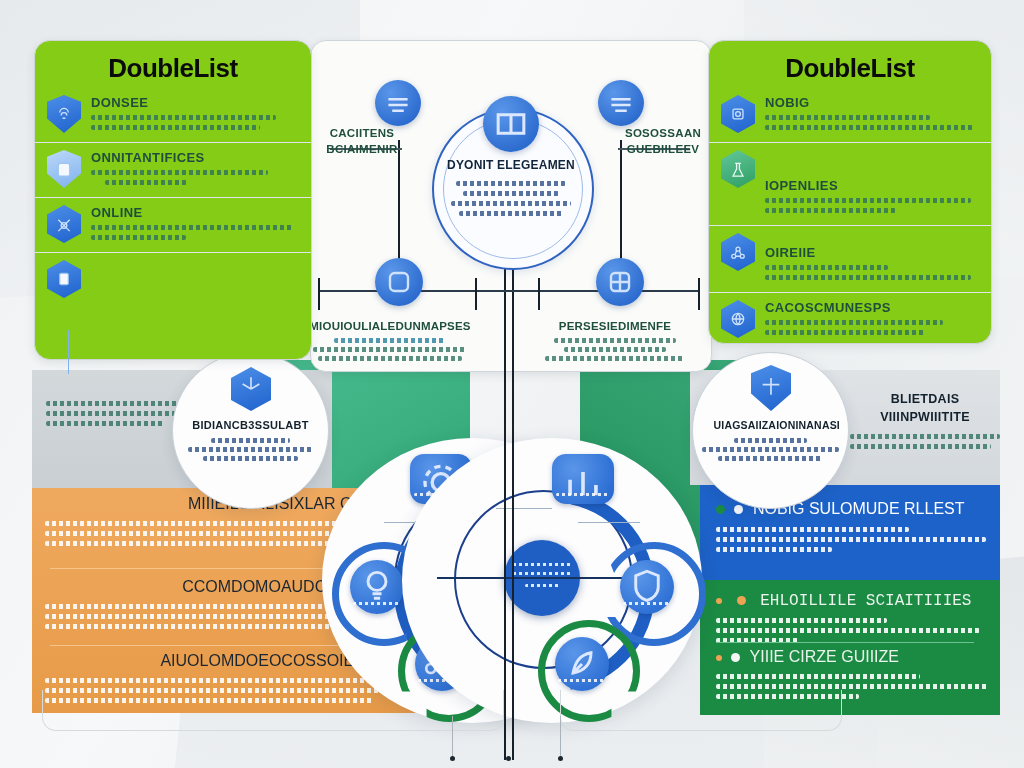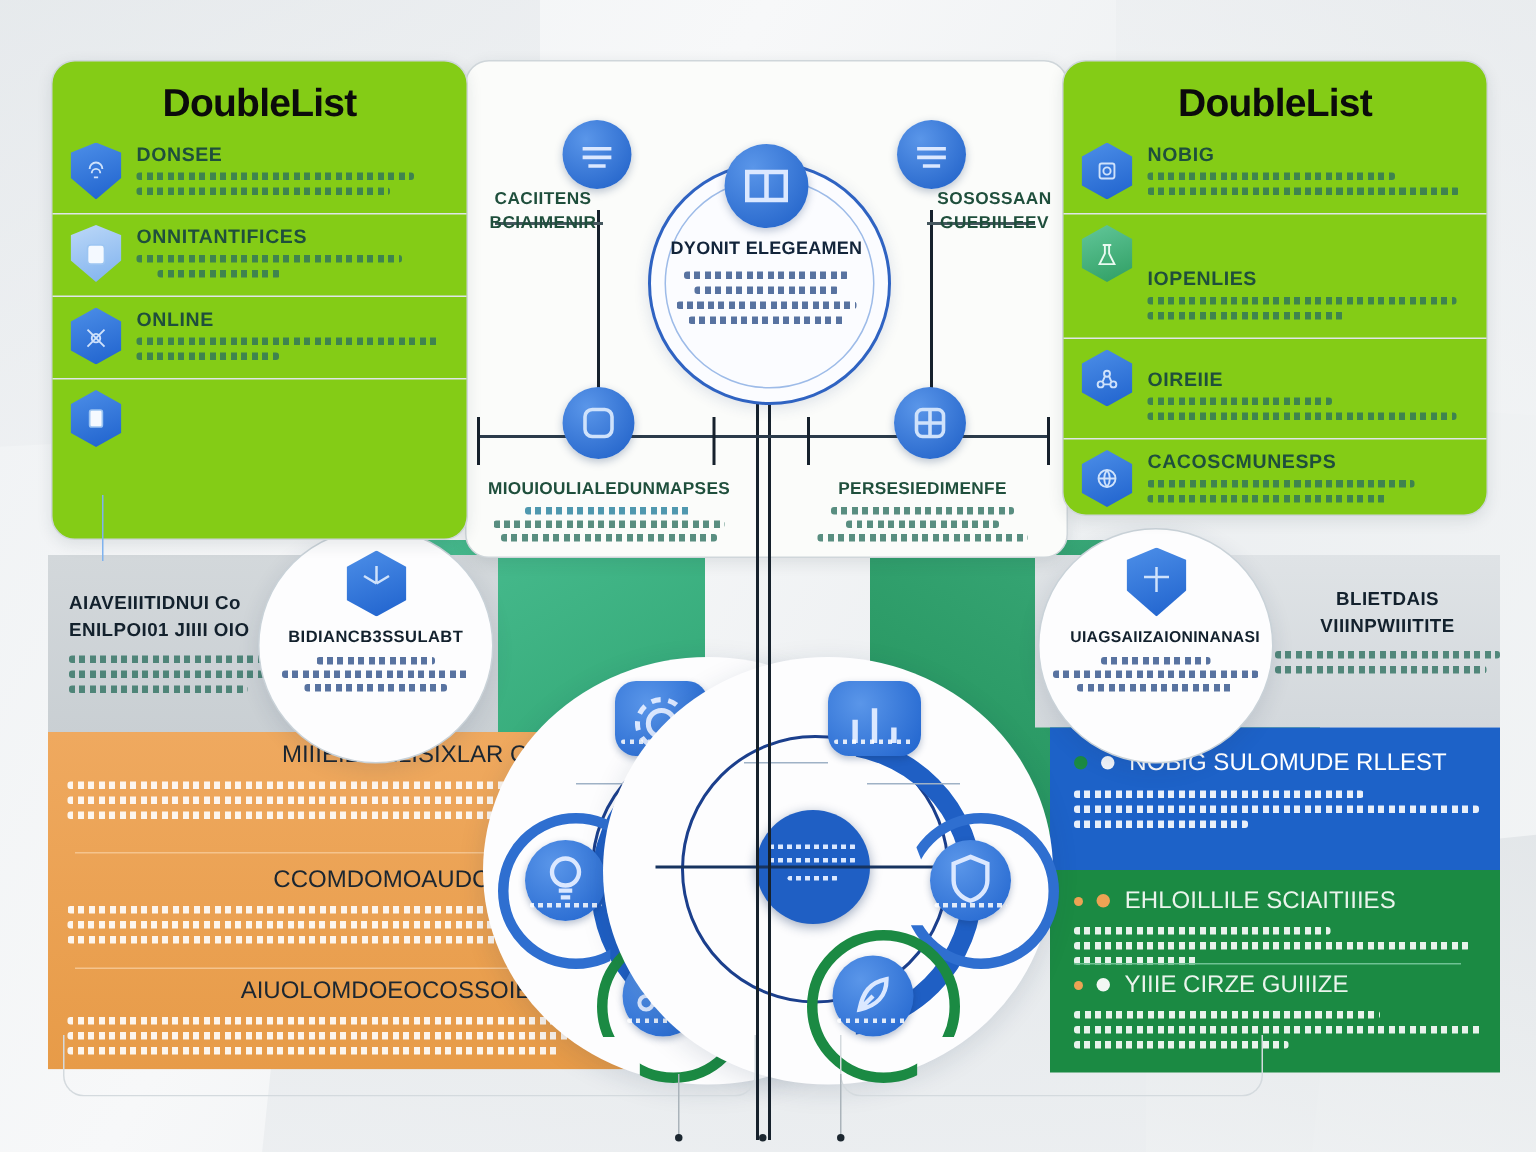--- a/index.html
+++ b/index.html
@@ -111,23 +111,20 @@
   <div style="position:absolute;left:580px;top:360px;width:300px;height:230px;
               background:linear-gradient(210deg,#3fae80,#1f8e55);
               clip-path:polygon(0 0,62% 0,100% 36%,100% 100%,38% 100%,0 64%);"></div>
 
   <div style="position:absolute;left:455px;top:600px;width:120px;height:110px;
               background:linear-gradient(180deg,#2fa96f,#1b8a43);
               clip-path:polygon(0 0,100% 0,50% 100%);"></div>
 
   <div class="gray-panel" style="left:32px;top:370px;width:300px;height:120px;"></div>
   <div style="position:absolute;left:46px;top:393px;width:170px;">
-    <div style="font-size:12.5px;font-weight:bold;color:#13212d;line-height:1.45;
-                white-space:pre-line;letter-spacing:.3px;filter:blur(.3px);">AIAVEIIITIDNUI Co
-ENILPOI01 JIIII OIO</div>
     <div style="margin-top:8px;">
       <div class="ln" style="width:86%"></div>
       <div class="ln" style="width:92%"></div>
       <div class="ln" style="width:70%"></div>
     </div>
   </div>
 
   <div class="gray-panel lite" style="left:690px;top:370px;width:310px;height:115px;"></div>
   <div style="position:absolute;left:850px;top:390px;width:150px;text-align:center;">
     <div style="font-size:12.5px;font-weight:bold;color:#13212d;line-height:1.45;
@@ -181,21 +178,21 @@
     </div>
     <div style="margin-top:9px;">
       <div class="ln white" style="width:70%"></div>
       <div class="ln white" style="width:98%"></div>
       <div class="ln white" style="width:42%"></div>
     </div>
   </div>
 
   <div class="band" style="left:700px;top:580px;width:300px;height:135px;background:#1b8a43;"></div>
 
-  <div style="position:absolute;left:716px;top:592px;width:275px;">
+  <div style="position:absolute;left:716px;top:592px;width:275px;font-family:Liberation Mono, monospace;">
     <div>
       <span class="dot" style="width:6px;height:6px;background:#eda354;"></span>
       <span class="dot" style="background:#eda354;"></span>
       <span class="bt" style="color:#eaf4ec;">EHLOILLILE SCIAITIIIES</span>
     </div>
     <div style="margin-top:8px;">
       <div class="ln white" style="width:62%"></div>
       <div class="ln white" style="width:96%"></div>
       <div class="ln white" style="width:30%"></div>
     </div>
@@ -392,21 +389,21 @@
           <path d="M7.5 12h9M12 7.5v9"></path>
         </g>
       </svg>
   </div>
 
   <div class="lbl" style="left:318px;top:126px;width:88px;white-space:pre-line;">CACIITENS
 BCIAIMENIR</div>
   <div class="lbl" style="left:614px;top:126px;width:98px;white-space:pre-line;">SOSOSSAAN
 GUEBIILEEV</div>
 
-  <div style="position:absolute;left:316px;top:320px;width:180px;text-align:center;">
+  <div style="position:absolute;left:300px;top:320px;width:180px;text-align:center;">
     <div style="font-size:11.5px;font-weight:bold;color:#1f4f3c;letter-spacing:.2px;filter:blur(.3px);">MIOUIOULIALEDUNMAPSES</div>
     <div style="margin-top:6px;">
       <div class="ln" style="width:62%;margin:4px auto;background:repeating-linear-gradient(90deg,#1f7c9a 0 4px,transparent 4px 7px);"></div>
       <div class="ln" style="width:86%;margin:4px auto;"></div>
       <div class="ln" style="width:80%;margin:4px auto;"></div>
     </div>
   </div>
   <div style="position:absolute;left:530px;top:320px;width:170px;text-align:center;">
     <div style="font-size:11.5px;font-weight:bold;color:#1f4f3c;letter-spacing:.2px;filter:blur(.3px);">PERSESIEDIMENFE</div>
     <div style="margin-top:6px;">

